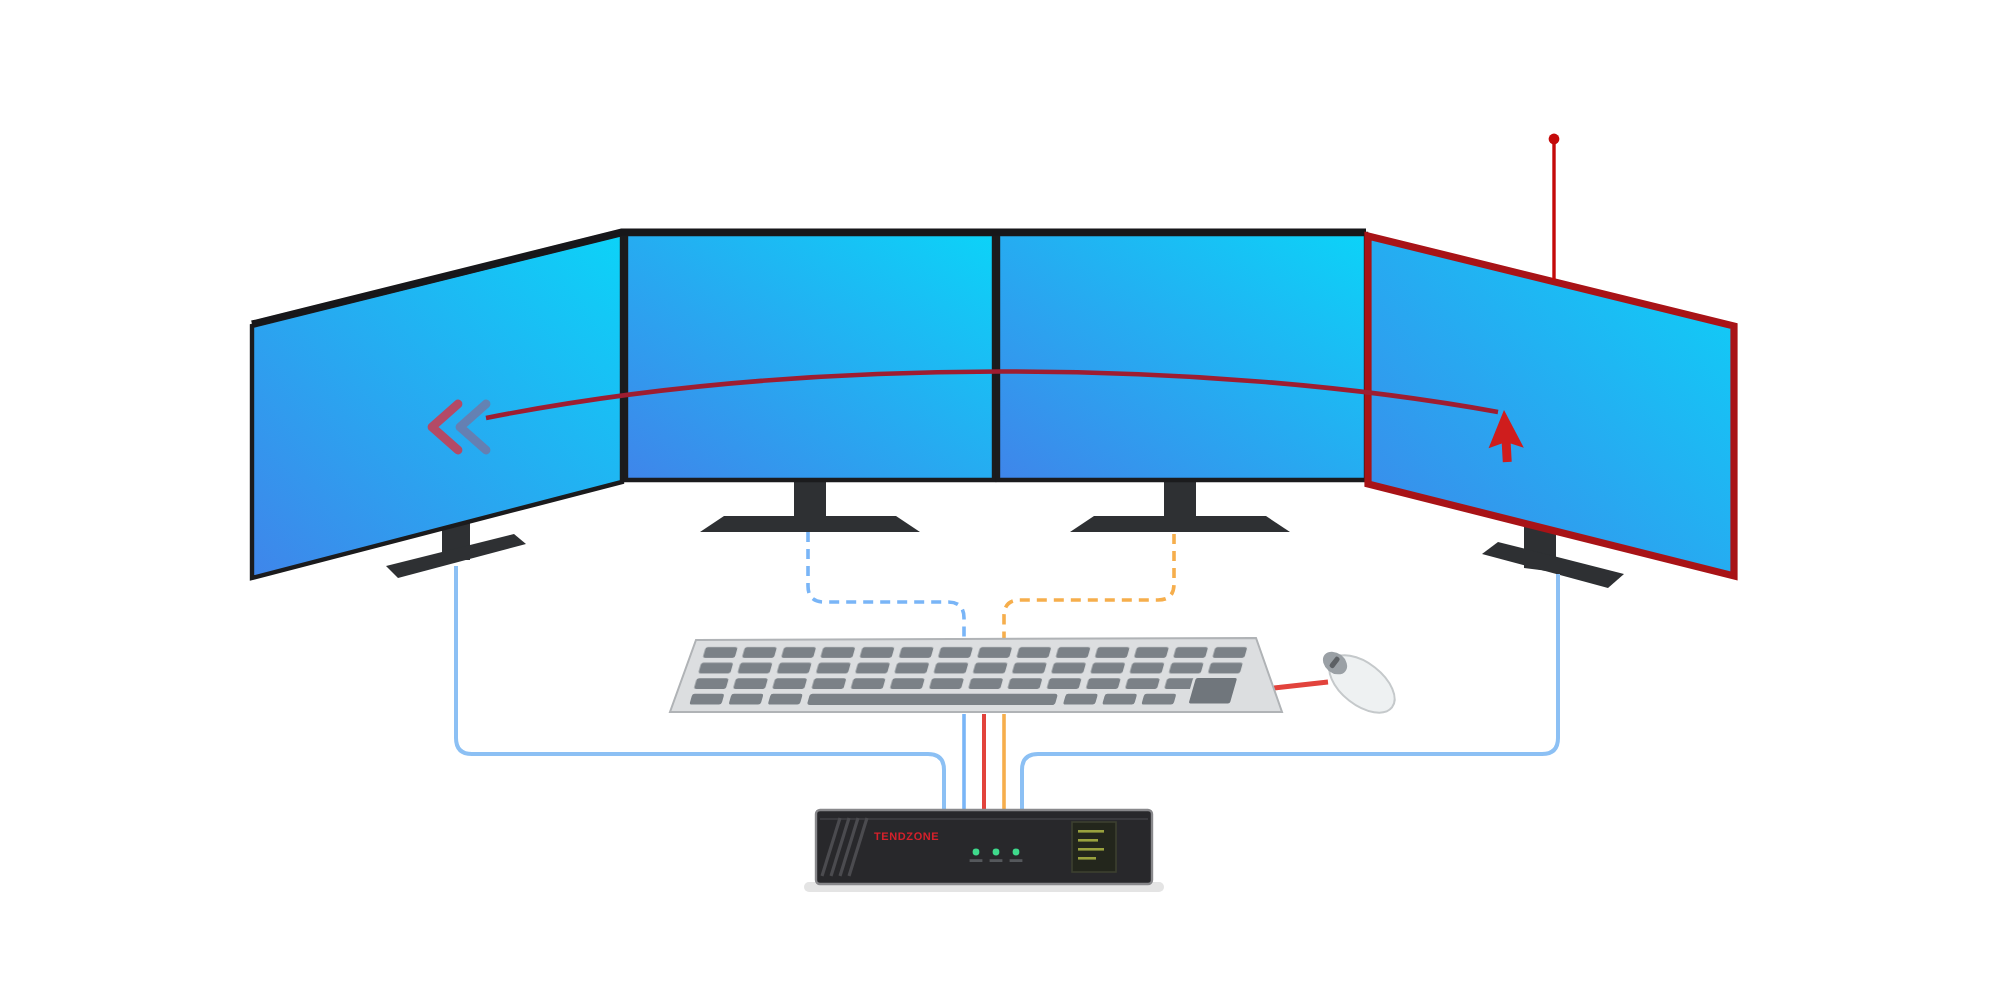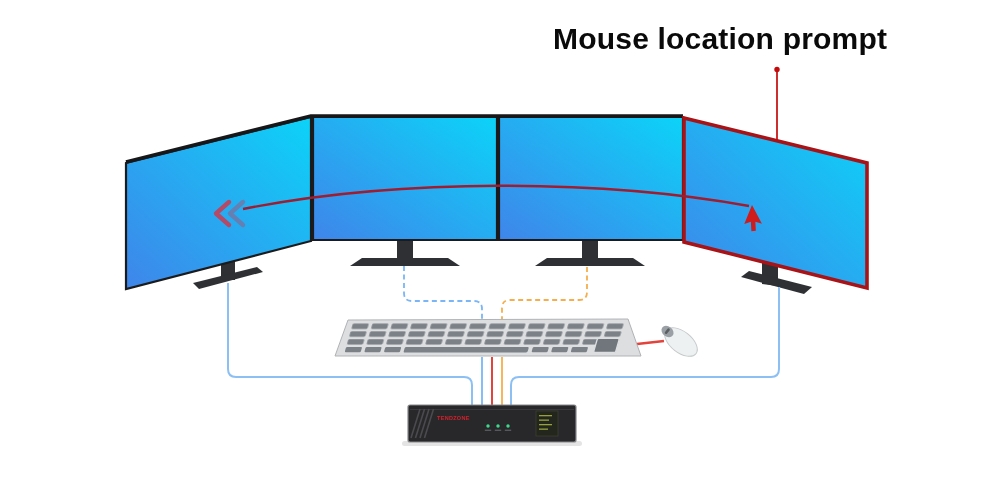--- a/index.html
+++ b/index.html
@@ -8,21 +8,20 @@
   .title{position:absolute;left:553px;top:22px;width:420px;font-size:30px;font-weight:700;
          color:#0a0a0a;letter-spacing:0.2px;white-space:nowrap;
          font-family:"Liberation Sans",sans-serif;}
   svg{position:absolute;left:0;top:0;}
 </style>
 </head>
 <body>
 
 <div class="stage">
 
-  <div class="title">Mouse location prompt</div>
 
   <svg width="1000" height="497" viewBox="0 0 1000 497">
     <defs>
       <linearGradient id="scr" x1="0" y1="1" x2="1" y2="0">
         <stop offset="0" stop-color="#3f85ea"></stop>
         <stop offset="1" stop-color="#0cd3f8"></stop>
       </linearGradient>
       <pattern id="keys" width="19.6" height="7.8" patternUnits="userSpaceOnUse">
         <rect x="1.2" y="1" width="16" height="5.4" rx="1.2" fill="#7b8187"></rect>
       </pattern>

